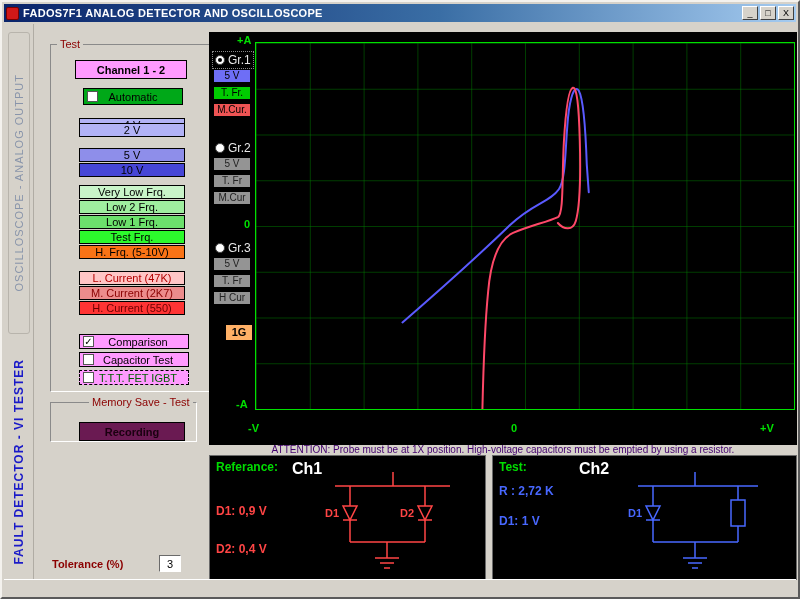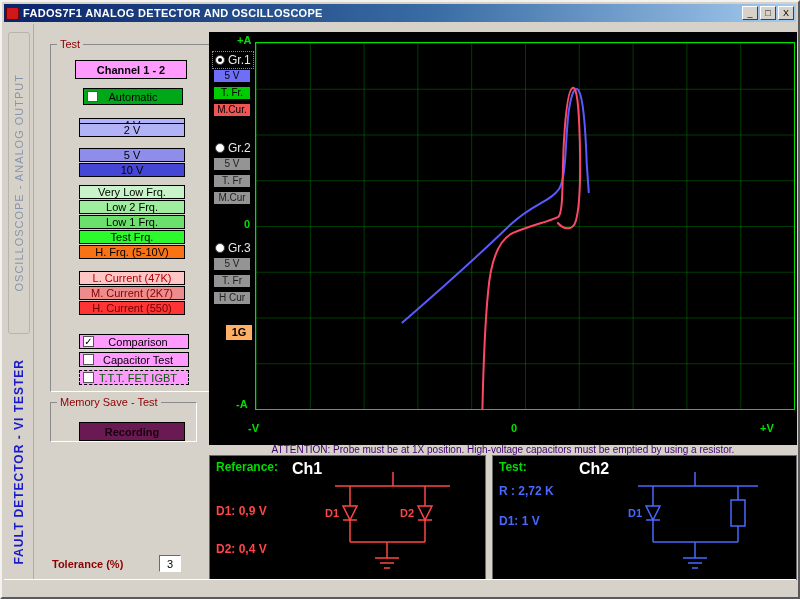--- a/index.html
+++ b/index.html
@@ -46,21 +46,21 @@
     display:flex; align-items:center; justify-content:center;
   }
   .tab-divider { position:absolute; left:31px; top:22px; bottom:2px; width:1px; background:#b0aca4; }
   
   fieldset {
     position:absolute; margin:12px; padding:0;
     border:1px solid; border-color:#8a8a8a #fff #fff #8a8a8a;
   }
   legend { font-size:11px; color:#8b0000; padding:0 3px; margin-left:6px; }
   .fs-test   { left:36px; top:24px;  width:168px; height:354px; }
-  .fs-memory { left:36px; top:382px; width:147px; height:46px;  }
+  .fs-memory { left:36px; top:382px; width:147px; height:46px;padding-left:32px;  }
   .cbtn {
     position:absolute; font-size:11px; text-align:center; color:#000;
     border:1px solid #000; cursor:pointer; overflow:hidden; line-height:12px;
     display:flex; align-items:center; justify-content:center;
   }
   .btn-channel { left:24px; top:10px;  width:112px; height:19px; background:#ff9aff; font-weight:bold; }
   .btn-auto    { left:32px; top:38px;  width:100px; height:17px; background:#00a818; }
   .v1  { left:28px; top:68px;  width:106px; height:14px; background:#b2b2f6; }
   .v2  { left:28px; top:73px;  width:106px; height:14px; background:#b2b2f6; }
   .v5  { left:28px; top:98px;  width:106px; height:14px; background:#8e8eea; }

